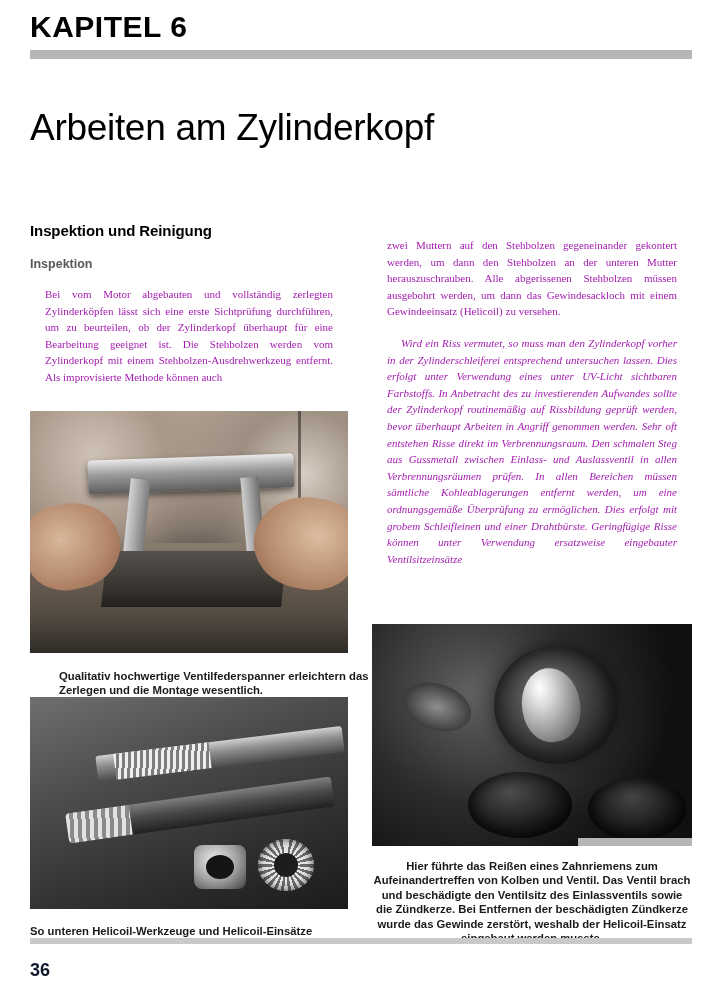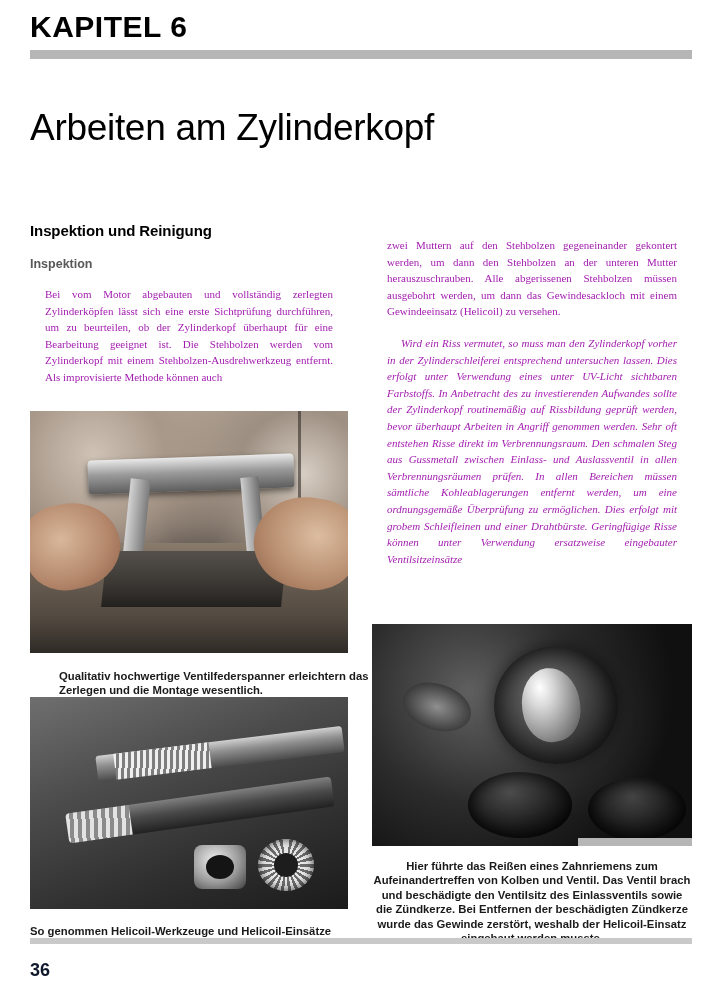--- a/index.html
+++ b/index.html
@@ -349,21 +349,21 @@
     <div class="bar">
         <div class="thread"></div>
       </div>
     <div class="handle">
         <div class="tip"></div>
       </div>
     <div class="nut"></div>
     <div class="coil"></div>
   </div>
   <div id="caption-tool-2">
-    <div class="caption">So genommen Helicoil-Werkzeuge und Helicoil-Einsätze</div>
+    <div class="caption">So unteren Helicoil-Werkzeuge und Helicoil-Einsätze</div>
   </div>
 
   <div class="photo" id="photo-damage">
     <div class="gouge"></div>
     <div class="chamber-a"></div>
     <div class="valve"></div>
     <div class="chamber-b"></div>
     <div class="chamber-c"></div>
     <div class="rim"></div>
   </div>

